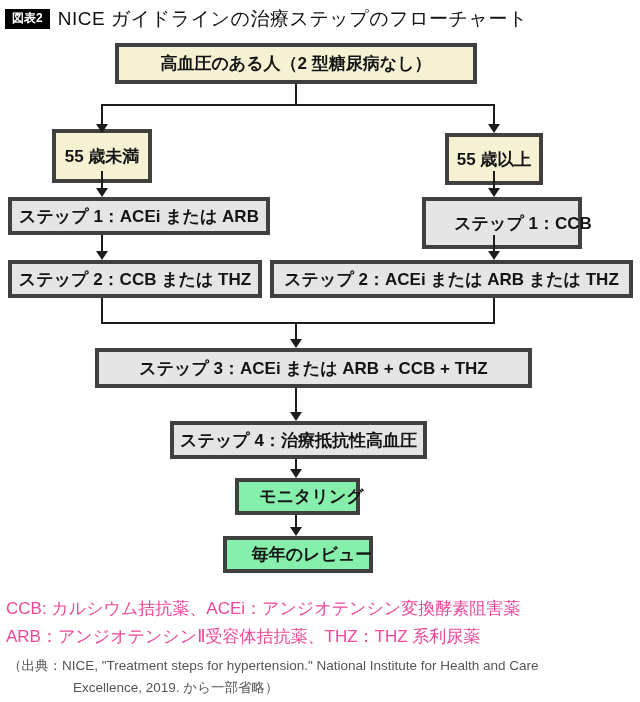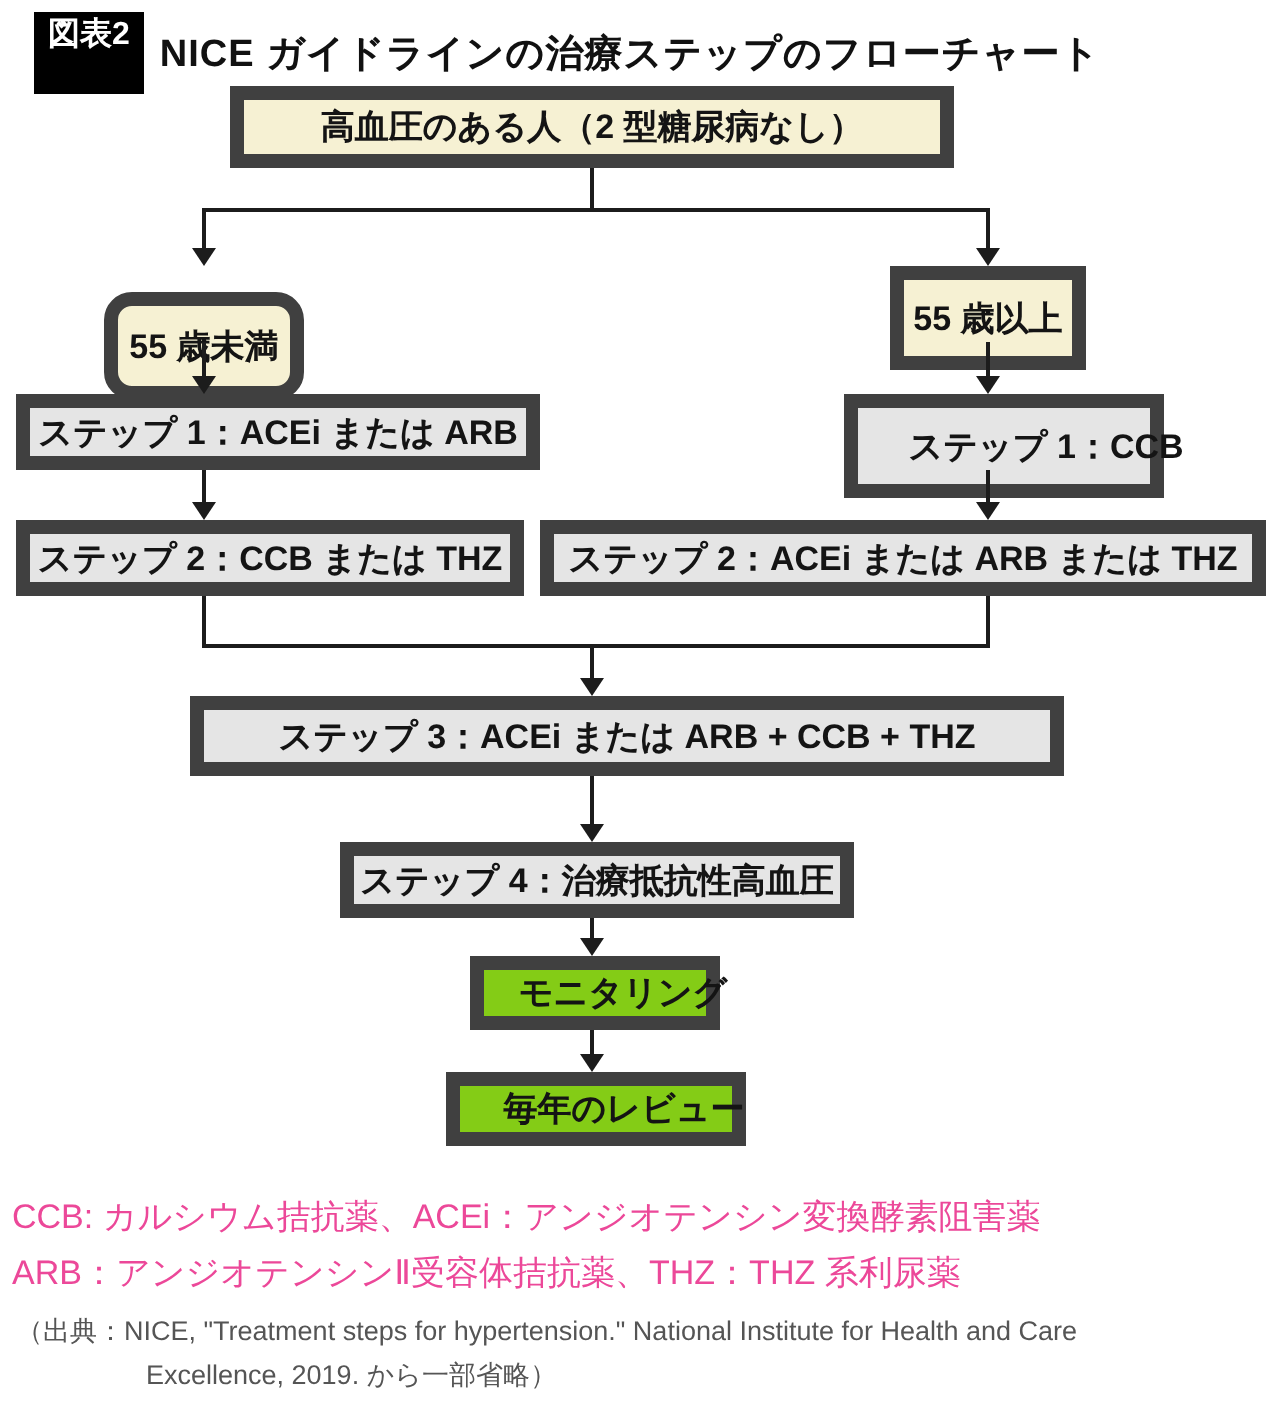--- a/index.html
+++ b/index.html
@@ -3,33 +3,33 @@
 <meta charset="utf-8">
 <style>
   html,body{margin:0;padding:0;background:#ffffff;}
   .canvas{
     position:relative;width:640px;height:702px;background:#ffffff;
     font-family:"Liberation Sans","DejaVu Sans",sans-serif;color:#111;
     overflow:hidden;
   }
   
   .title-row{position:absolute;left:5px;top:6px;display:flex;align-items:center;gap:8px;}
-  .title-badge{background:#000;color:#fff;font-weight:700;font-size:16px;padding:2px 7px 20px;line-height:1.2;margin-left:12px;}
-  .title-text{font-weight:700;font-size:19px;letter-spacing:.5px;}
+  .title-badge{background:#000;color:#fff;font-weight:700;font-size:12px;padding:2px 7px 3px;line-height:1.2;}
+  .title-text{font-weight:400;font-size:19px;letter-spacing:.5px;}
   
   .node{
-    position:absolute;box-sizing:border-box;border:7px solid #404040;
+    position:absolute;box-sizing:border-box;border:4px solid #404040;
     display:flex;align-items:center;justify-content:center;
     font-size:17px;font-weight:600;white-space:nowrap;color:#141414;text-align:center;
   }
   .cream{background:#f6f1d3;}
   .green{background:#e5e5e5;}
-  .blue{background:#84cc16;padding-left:28px;}
+  .blue{background:#86efac;padding-left:28px;}
   #n-start{left:115px;top:43px;width:362px;height:41px;}
-  #n-under55{left:52px;top:146px;width:100px;height:54px;border-radius:14px;}
+  #n-under55{left:52px;top:129px;width:100px;height:54px;}
   #n-over55{left:445px;top:133px;width:98px;height:52px;}
   #n-step1L{left:8px;top:197px;width:262px;height:38px;}
   #n-step1R{left:422px;top:197px;width:160px;height:52px;padding-left:42px;}
   #n-step2L{left:8px;top:260px;width:254px;height:38px;}
   #n-step2R{left:270px;top:260px;width:363px;height:38px;}
   #n-step3{left:95px;top:348px;width:437px;height:40px;}
   #n-step4{left:170px;top:421px;width:257px;height:38px;}
   #n-monitor{left:235px;top:478px;width:125px;height:37px;}
   #n-review{left:223px;top:536px;width:150px;height:37px;}
   

